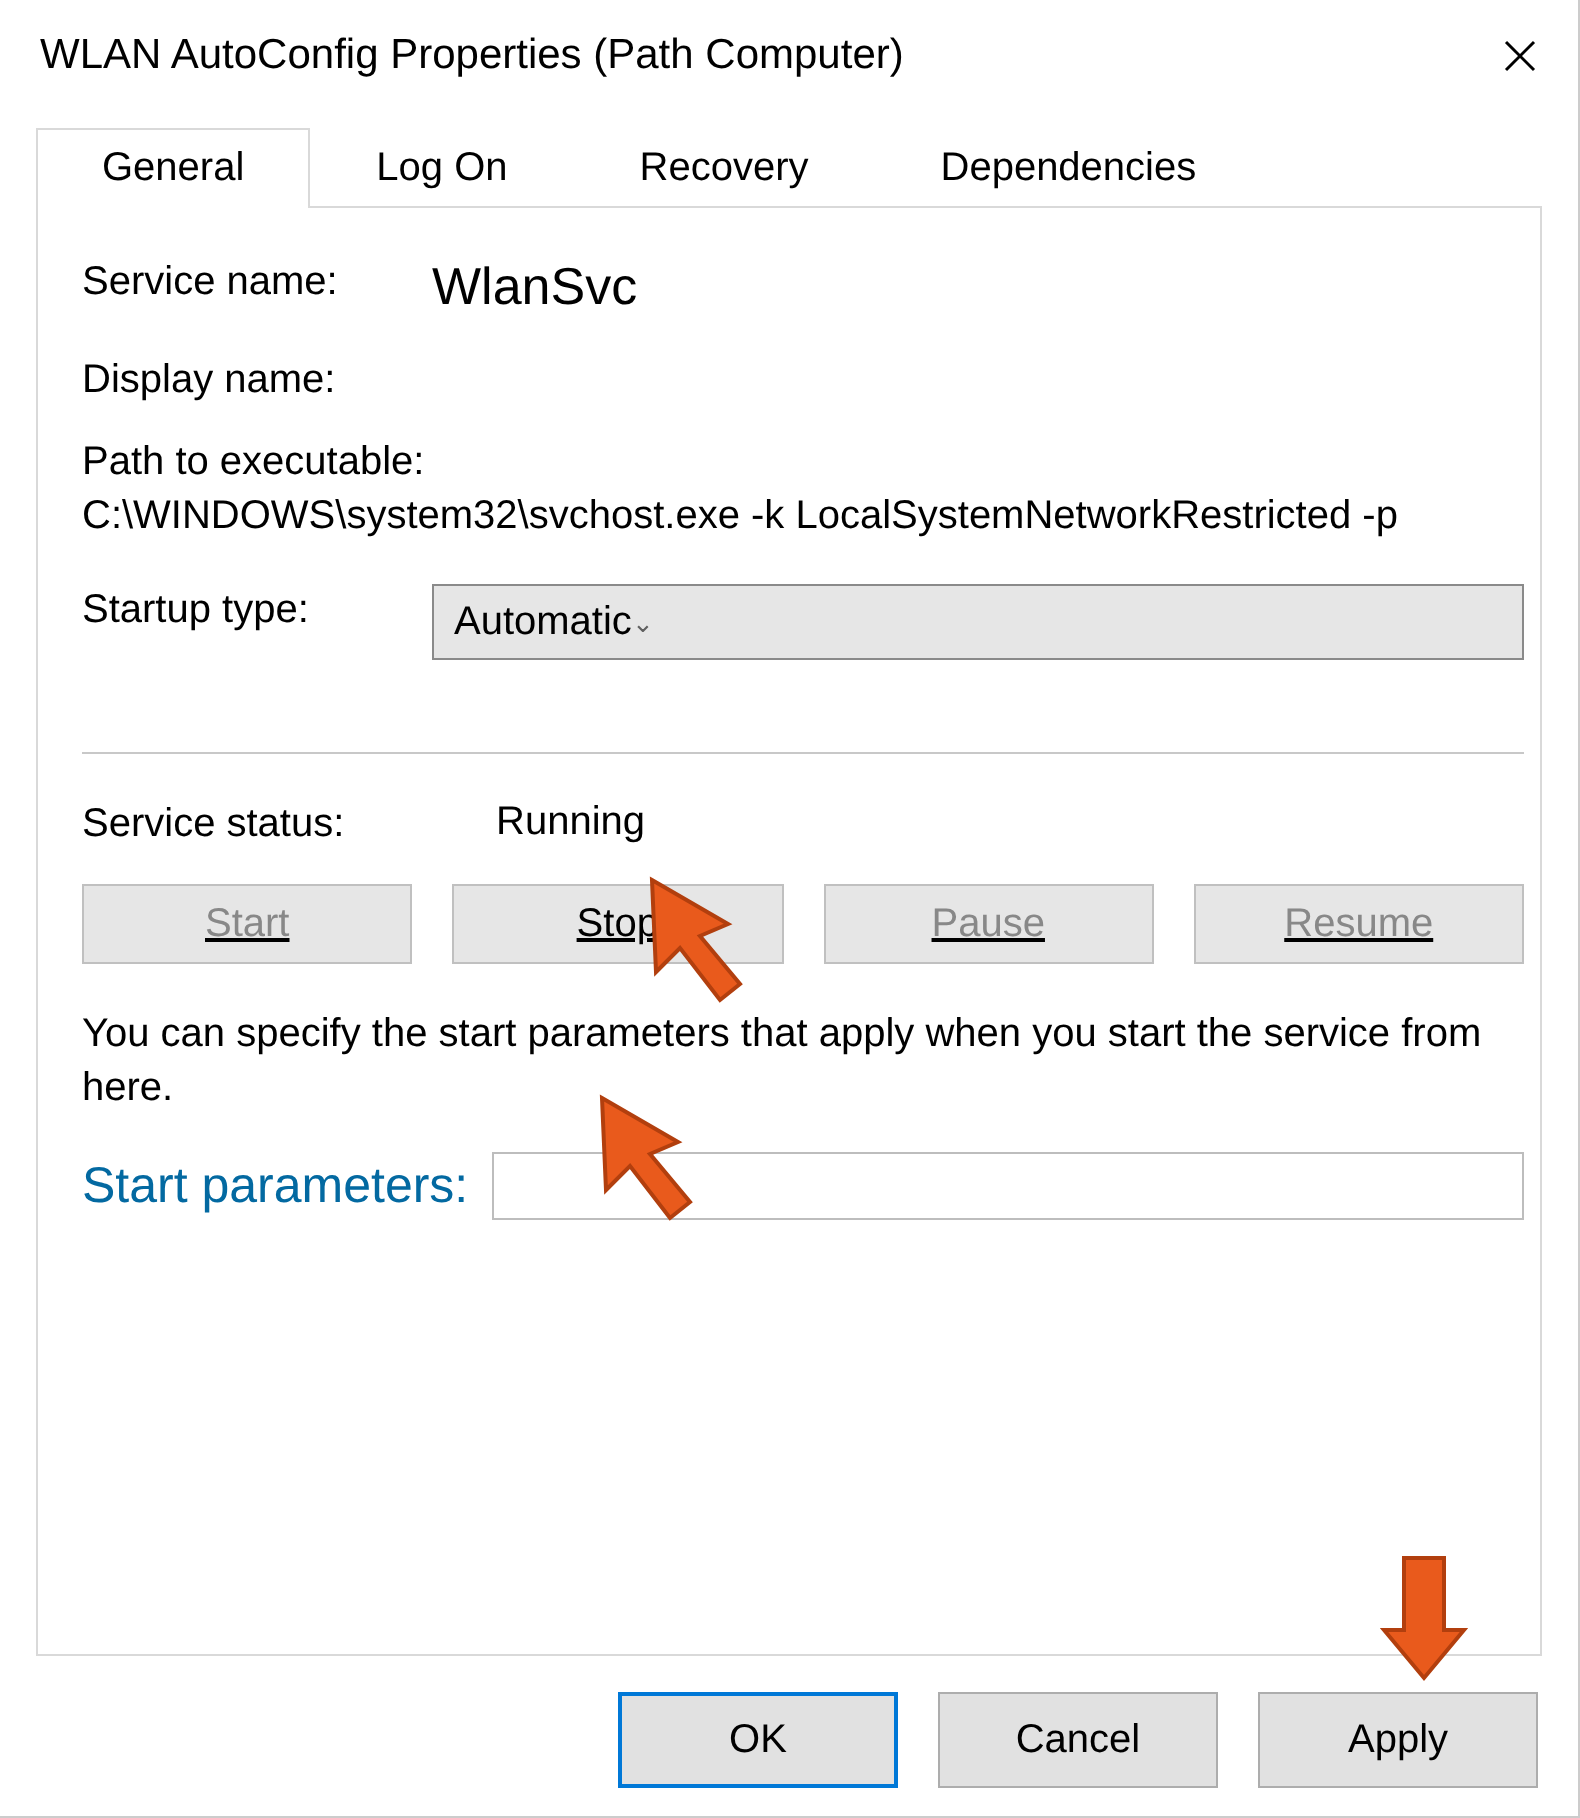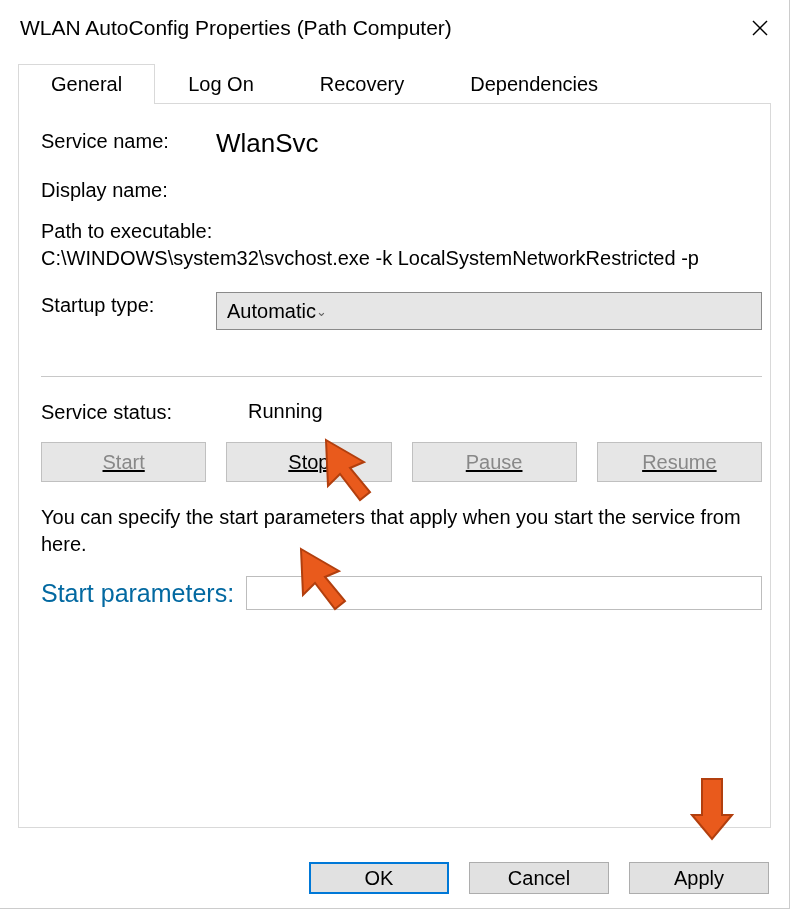--- a/index.html
+++ b/index.html
@@ -155,21 +155,21 @@
   }
   .footer {
     position: absolute;
     bottom: 14px;
     right: 20px;
     display: flex;
     gap: 20px;
   }
   .fbtn {
     width: 140px;
-    height: 32px;
+    height: 48px;
     border: 1px solid #adadad;
     background: #e1e1e1;
     font-size: 20px;
     display: flex;
     align-items: center;
     justify-content: center;
     cursor: pointer;
   }
   .fbtn.default {
     border: 2px solid #0078d7;

